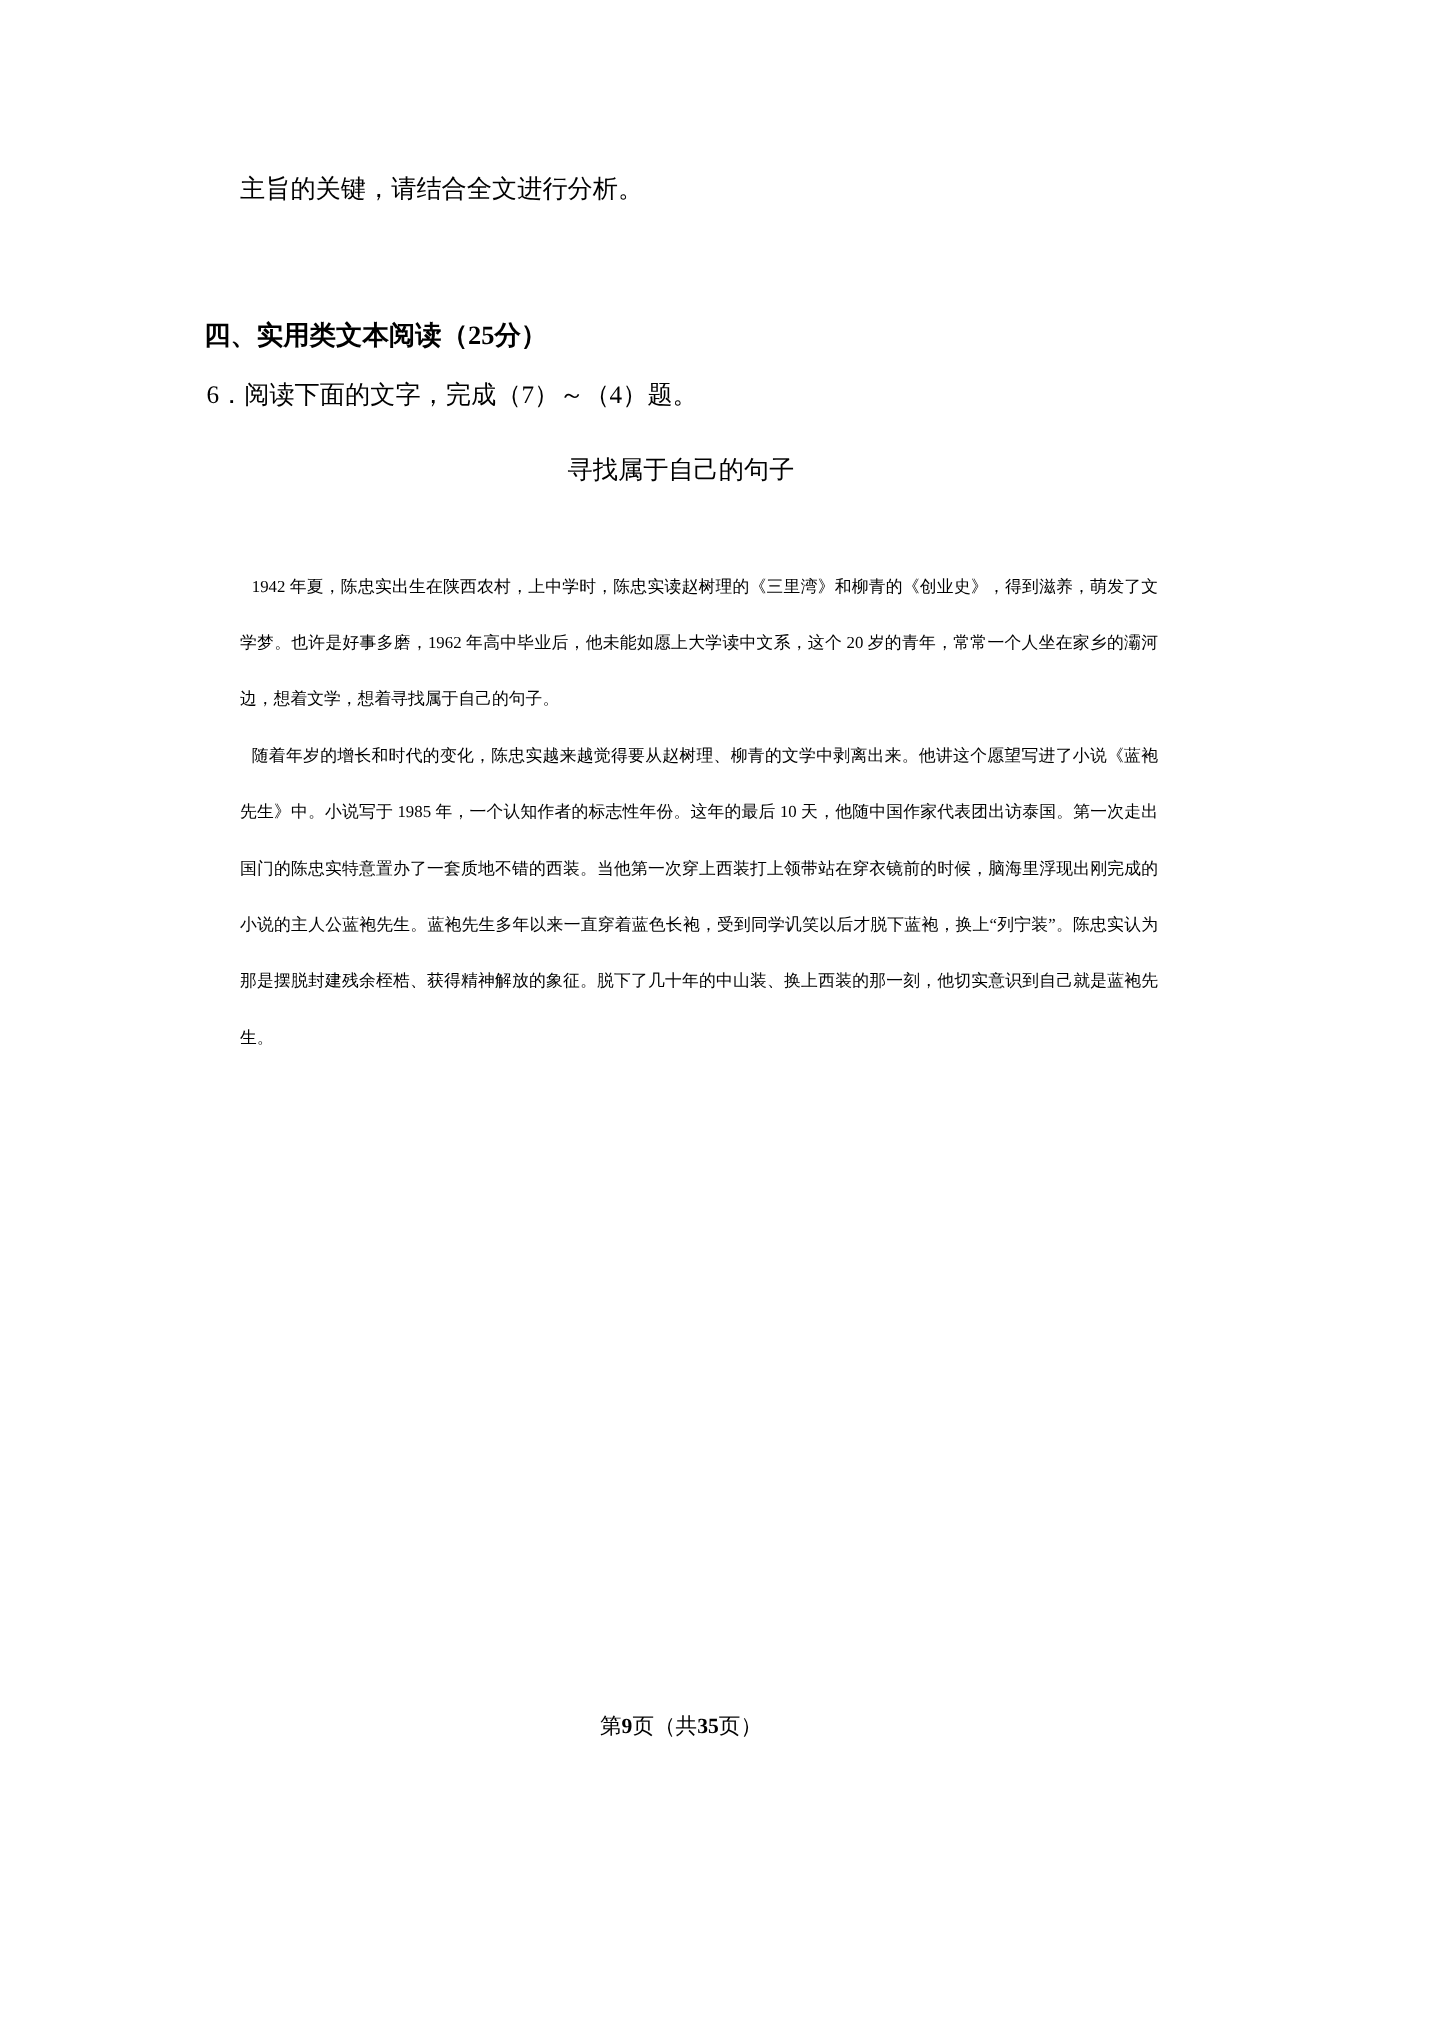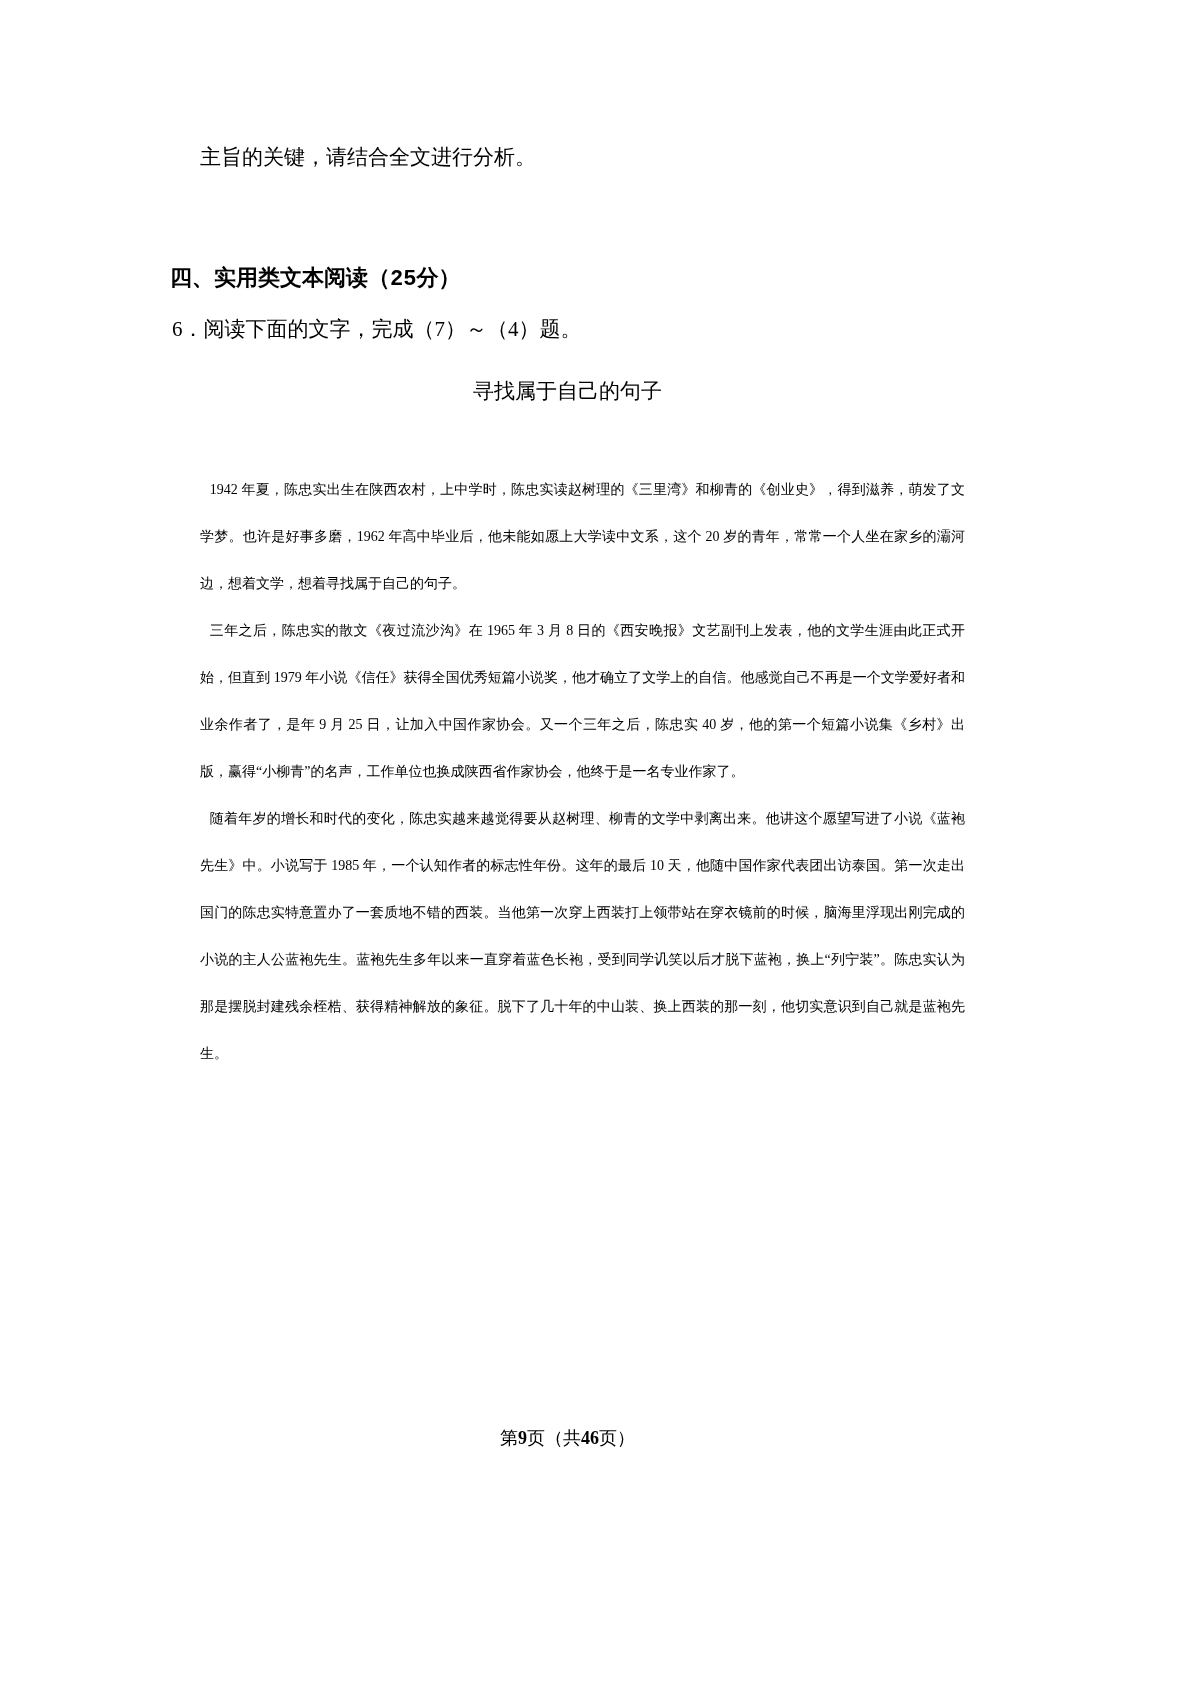--- a/index.html
+++ b/index.html
@@ -26,21 +26,20 @@
   .intro-line {
     margin: 0 0 0 30px;
     font-size: 21px;
     line-height: 30px;
   }
   .section-heading {
     margin: 92px 0 0 0;
     font-size: 22px;
     line-height: 32px;
     font-weight: bold;
-    font-family: Liberation Mono, monospace;
   }
   .question-line {
     margin: 18px 0 0 2px;
     font-size: 21px;
     line-height: 30px;
   }
   .passage-title {
     margin: 32px 0 0 0;
     font-size: 21px;
     line-height: 30px;
@@ -79,22 +78,21 @@
     <p class="intro-line">主旨的关键，请结合全文进行分析。</p>
 
     <h2 class="section-heading">四、实用类文本阅读（25分）</h2>
 
     <p class="question-line">6．阅读下面的文字，完成（7）～（4）题。</p>
 
     <p class="passage-title">寻找属于自己的句子</p>
 
     <div class="passage-body">
       <p>1942 年夏，陈忠实出生在陕西农村，上中学时，陈忠实读赵树理的《三里湾》和柳青的《创业史》，得到滋养，萌发了文学梦。也许是好事多磨，1962 年高中毕业后，他未能如愿上大学读中文系，这个 20 岁的青年，常常一个人坐在家乡的灞河边，想着文学，想着寻找属于自己的句子。</p>
-      <p>三年之后，陈忠实的散文《夜过流沙沟》在 1965 年 3 月 8 日的《西安晚报》文艺副刊上发表，他的文学生涯由此正式开始，但直到 1979 年小说《信任》获得全国优秀短篇小说奖，他才确立了文学上的自信。他感觉自己不再是一个文学爱好者和业余作者了，是年 9 月 25 日，让加入中国作家协会。又一个三年之后，陈忠实 40 岁，他的第一个短篇小说集《乡村》出版，赢得“小柳青”的名声，工作单位也换成陕西省作家协会，他终于是一名专业作家了。</p>
       <p>随着年岁的增长和时代的变化，陈忠实越来越觉得要从赵树理、柳青的文学中剥离出来。他讲这个愿望写进了小说《蓝袍先生》中。小说写于 1985 年，一个认知作者的标志性年份。这年的最后 10 天，他随中国作家代表团出访泰国。第一次走出国门的陈忠实特意置办了一套质地不错的西装。当他第一次穿上西装打上领带站在穿衣镜前的时候，脑海里浮现出刚完成的小说的主人公蓝袍先生。蓝袍先生多年以来一直穿着蓝色长袍，受到同学讥笑以后才脱下蓝袍，换上“列宁装”。陈忠实认为那是摆脱封建残余桎梏、获得精神解放的象征。脱下了几十年的中山装、换上西装的那一刻，他切实意识到自己就是蓝袍先生。</p>
     </div>
 
   </div>
 
   <div class="footer">
-    <span>第</span><span class="bold">9</span><span>页（共</span><span class="bold">46</span><span>页）</span>
+    <span>第</span><span class="bold">9</span><span>页（共</span><span class="bold">35</span><span>页）</span>
   </div>
 </div>
 
 </body></html>

